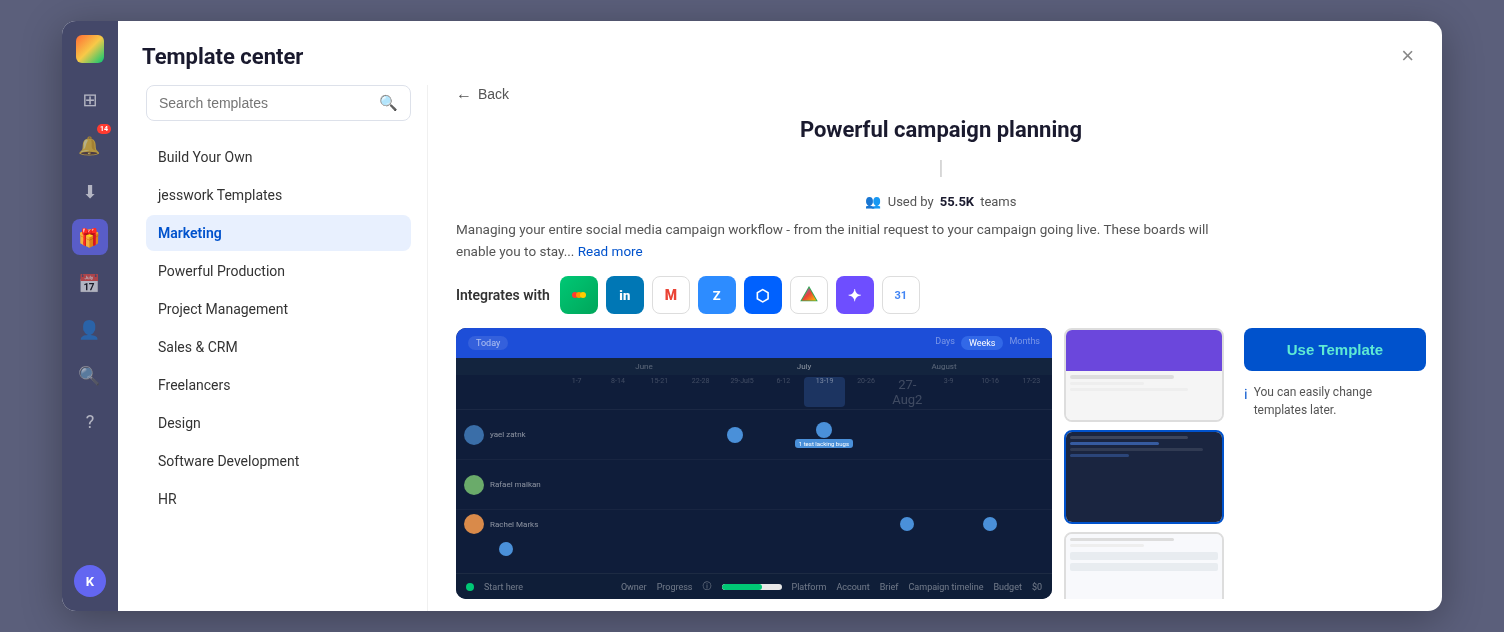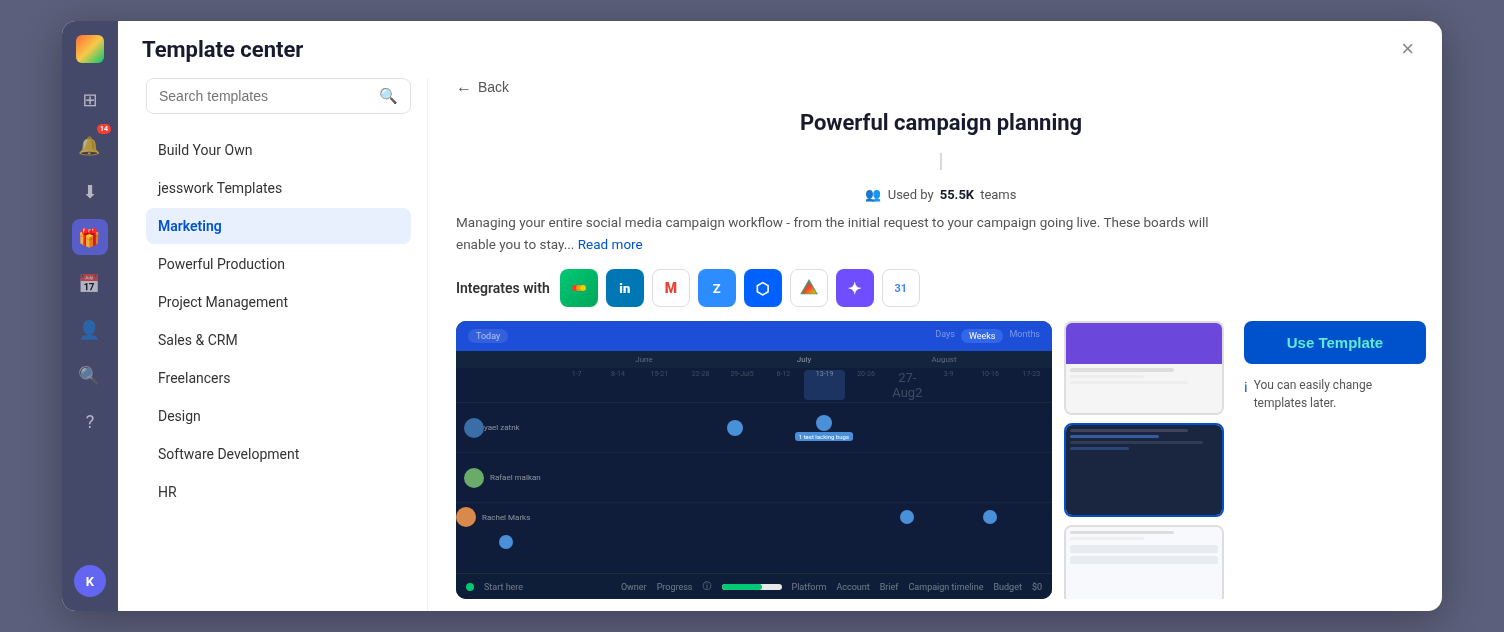--- a/index.html
+++ b/index.html
@@ -251,21 +251,21 @@
       background: rgba(99,102,241,0.7);
       color: #fff;
     }
     .modal-content {
       flex: 1;
       display: flex;
       flex-direction: column;
       overflow: hidden;
     }
     .modal-top-header {
-      padding: 13px 24px 0 24px;
+      padding: 20px 24px 0 24px;
       display: flex;
       align-items: center;
       justify-content: space-between;
       flex-shrink: 0;
     }
     .modal-body-inner {
       display: flex;
       flex: 1;
       overflow: hidden;
       padding-top: 14px;
@@ -425,21 +425,21 @@
                 <div style="font-size:7px;color:rgba(255,255,255,0.4);text-align:center;background:rgba(82,145,255,0.2);border-radius:4px;">13-19</div>
                 <div style="font-size:7px;color:rgba(255,255,255,0.2);text-align:center;">20-26</div>
                 <div style="font-size:13px;color:rgba(255,255,255,0.2);text-align:center;">27-Aug2</div>
                 <div style="font-size:7px;color:rgba(255,255,255,0.2);text-align:center;">3-9</div>
                 <div style="font-size:7px;color:rgba(255,255,255,0.2);text-align:center;">10-16</div>
                 <div style="font-size:7px;color:rgba(255,255,255,0.2);text-align:center;">17-23</div>
               </div>
 
               <div style="flex:1;overflow:hidden;">
                 <div style="display:grid;grid-template-columns:100px repeat(12,1fr);align-items:center;height:50px;border-bottom:1px solid rgba(255,255,255,0.04);">
-                  <div style="display:flex;align-items:center;padding-left:8px;">
+                  <div style="display:flex;align-items:center;gap:6px;padding-left:8px;">
                     <div style="width:20px;height:20px;border-radius:50%;background:#3a6ea8;flex-shrink:0;"></div>
                     <span style="font-size:8px;color:rgba(255,255,255,0.5);">yael zatnk</span>
                   </div>
                   <div style="grid-column:2/2;"></div>
                   <div style="grid-column:3/3;"></div>
                   <div style="grid-column:4/4;"></div>
                   <div style="grid-column:5/5;"></div>
                   <div style="grid-column:6/6;display:flex;justify-content:center;">
                     <div style="width:16px;height:16px;border-radius:50%;background:#4a90d9;"></div>
                   </div>
@@ -454,21 +454,21 @@
                     <div></div>
                     <div></div>
                 </div>
                 <div style="display:grid;grid-template-columns:100px repeat(12,1fr);align-items:center;height:50px;border-bottom:1px solid rgba(255,255,255,0.04);">
                   <div style="display:flex;align-items:center;gap:6px;padding-left:8px;">
                     <div style="width:20px;height:20px;border-radius:50%;background:#6aab6a;flex-shrink:0;"></div>
                     <span style="font-size:8px;color:rgba(255,255,255,0.5);">Rafael malkan</span>
                   </div>
                 </div>
                 <div style="display:grid;grid-template-columns:100px repeat(12,1fr);align-items:center;height:50px;">
-                  <div style="display:flex;align-items:center;gap:6px;">
+                  <div style="display:flex;align-items:center;gap:6px;padding-left:8px;">
                     <div style="width:20px;height:20px;border-radius:50%;background:#d98a4a;flex-shrink:0;"></div>
                     <span style="font-size:8px;color:rgba(255,255,255,0.5);">Rachel Marks</span>
                   </div>
                   <div></div>
                     <div></div>
                     <div></div>
                     <div></div>
                     <div></div>
                     <div></div>
                     <div></div>

